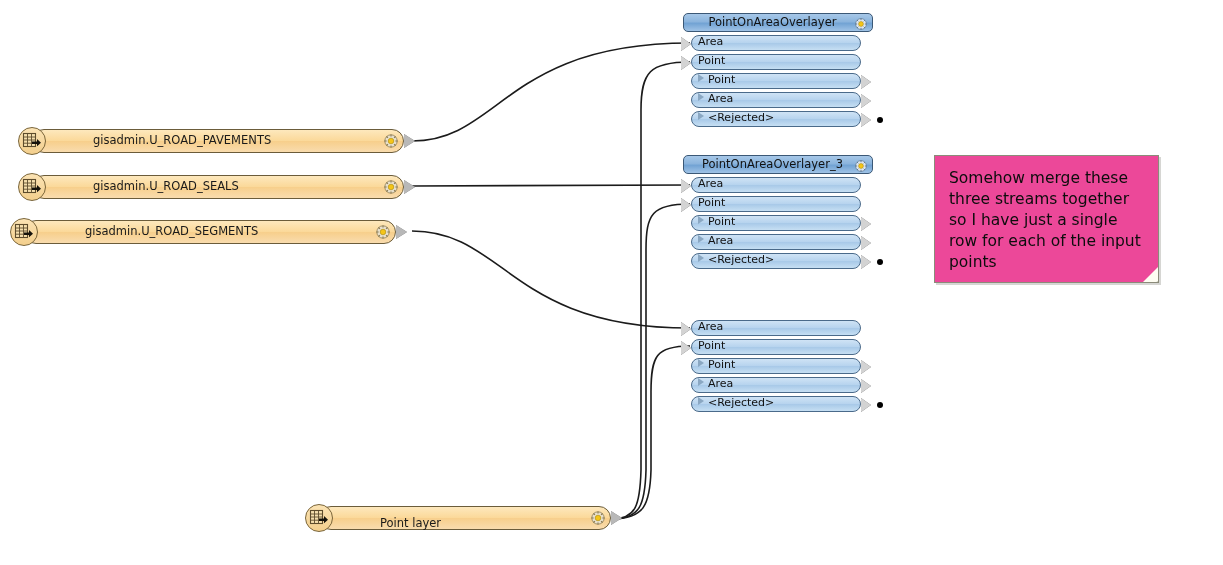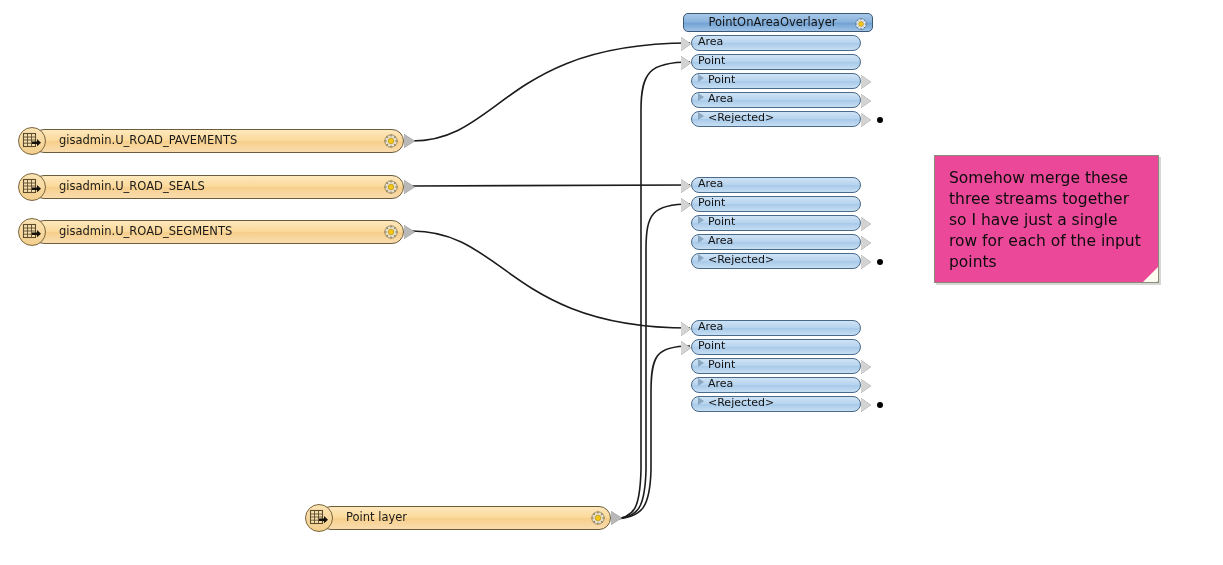--- a/index.html
+++ b/index.html
@@ -45,20 +45,21 @@
     display: flex;
     align-items: center;
     padding-left: 26px;
     padding-right: 4px;
   }
   .reader-label {
     font-size: 11.5px;
     color: #1a1a1a;
     white-space: nowrap;
     line-height: 1;
+    margin-left: 34px;
   }
   .expand-tri {
     position: absolute;
     left: 16px;
     top: 8px;
     width: 0; height: 0;
     border-left: 6px solid #c0a878;
     border-top: 4px solid transparent;
     border-bottom: 4px solid transparent;
   }
@@ -307,21 +308,21 @@
           <line x1="3.4" y1="3.4" x2="4.9" y2="4.9"></line>
             <line x1="11.1" y1="11.1" x2="12.6" y2="12.6"></line>
           <line x1="12.6" y1="3.4" x2="11.1" y2="4.9"></line>
             <line x1="4.9" y1="11.1" x2="3.4" y2="12.6"></line>
         </g>
       </svg>
     </div>
     <div class="out-arrow" style="left:386px;"></div>
   </div>
 
-  <div class="reader-node" style="left:18px; top:220px; width:386px;text-decoration:underline;">
+  <div class="reader-node" style="left:10px; top:220px; width:386px;text-decoration:underline;">
     <div class="reader-body" style="width:372px;">
       <span class="reader-label">gisadmin.U_ROAD_SEGMENTS</span>
     </div>
     <div class="expand-tri"></div>
     <div class="reader-icon">
       <svg width="25" height="25" viewBox="0 0 25 25" xmlns="http://www.w3.org/2000/svg">
         <rect x="4.5" y="5.5" width="12" height="13" fill="#f6e0ae" stroke="#5d4c2c" stroke-width="1.1"></rect>
         <line x1="4.5" y1="9" x2="16.5" y2="9" stroke="#5d4c2c" stroke-width="0.9"></line>
         <line x1="4.5" y1="12" x2="16.5" y2="12" stroke="#5d4c2c" stroke-width="0.9"></line>
         <line x1="4.5" y1="15.2" x2="16.5" y2="15.2" stroke="#5d4c2c" stroke-width="0.9"></line>
@@ -343,21 +344,21 @@
             <line x1="11.1" y1="11.1" x2="12.6" y2="12.6"></line>
           <line x1="12.6" y1="3.4" x2="11.1" y2="4.9"></line>
             <line x1="4.9" y1="11.1" x2="3.4" y2="12.6"></line>
         </g>
       </svg>
     </div>
     <div class="out-arrow" style="left:386px;"></div>
   </div>
 
   <div class="reader-node" style="left:305px; top:506px; width:306px;">
-    <div class="reader-body" style="width:292px;">
+    <div class="reader-body" style="width:292px;align-items:flex-end;">
       <span class="reader-label">Point layer</span>
     </div>
     <div class="expand-tri"></div>
     <div class="reader-icon">
       <svg width="25" height="25" viewBox="0 0 25 25" xmlns="http://www.w3.org/2000/svg">
         <rect x="4.5" y="5.5" width="12" height="13" fill="#f6e0ae" stroke="#5d4c2c" stroke-width="1.1"></rect>
         <line x1="4.5" y1="9" x2="16.5" y2="9" stroke="#5d4c2c" stroke-width="0.9"></line>
         <line x1="4.5" y1="12" x2="16.5" y2="12" stroke="#5d4c2c" stroke-width="0.9"></line>
         <line x1="4.5" y1="15.2" x2="16.5" y2="15.2" stroke="#5d4c2c" stroke-width="0.9"></line>
         <line x1="8.5" y1="5.5" x2="8.5" y2="18.5" stroke="#5d4c2c" stroke-width="0.9"></line>
@@ -424,20 +425,39 @@
     </div>
     <div class="port-row out" style="top:98px;">
       <span class="port-tri"></span>
       <span class="port-label">&lt;Rejected&gt;</span>
       <span class="out-arrow-port"></span>
       <span class="out-dot"></span>
     </div>
   </div>
 
   <div class="xf-node" style="left:683px; top:155px; width:190px; height:115px;">
+    <div class="xf-header">
+      <span class="xf-title">PointOnAreaOverlayer_3</span>
+      <span class="xf-gear">
+        <svg width="14" height="14" viewBox="0 0 16 16" xmlns="http://www.w3.org/2000/svg">
+          <circle cx="8" cy="8" r="6.2" fill="#dfe7ef" stroke="#5d7893" stroke-width="0.8"></circle>
+          <circle cx="8" cy="8" r="2.8" fill="#f5c518" stroke="#a8860c" stroke-width="0.6"></circle>
+          <g stroke="#5d7893" stroke-width="1.1">
+            <line x1="8" y1="1.4" x2="8" y2="3.6"></line>
+              <line x1="8" y1="12.4" x2="8" y2="14.6"></line>
+            <line x1="1.4" y1="8" x2="3.6" y2="8"></line>
+              <line x1="12.4" y1="8" x2="14.6" y2="8"></line>
+            <line x1="3.4" y1="3.4" x2="4.9" y2="4.9"></line>
+              <line x1="11.1" y1="11.1" x2="12.6" y2="12.6"></line>
+            <line x1="12.6" y1="3.4" x2="11.1" y2="4.9"></line>
+              <line x1="4.9" y1="11.1" x2="3.4" y2="12.6"></line>
+          </g>
+        </svg>
+      </span>
+    </div>
     <div class="port-row" style="top:22px;">
       <span class="in-arrow"></span>
       <span class="port-label">Area</span>
     </div>
     <div class="port-row" style="top:41px;">
       <span class="in-arrow"></span>
       <span class="port-label">Point</span>
     </div>
     <div class="port-row out" style="top:60px;">
       <span class="port-tri"></span>

